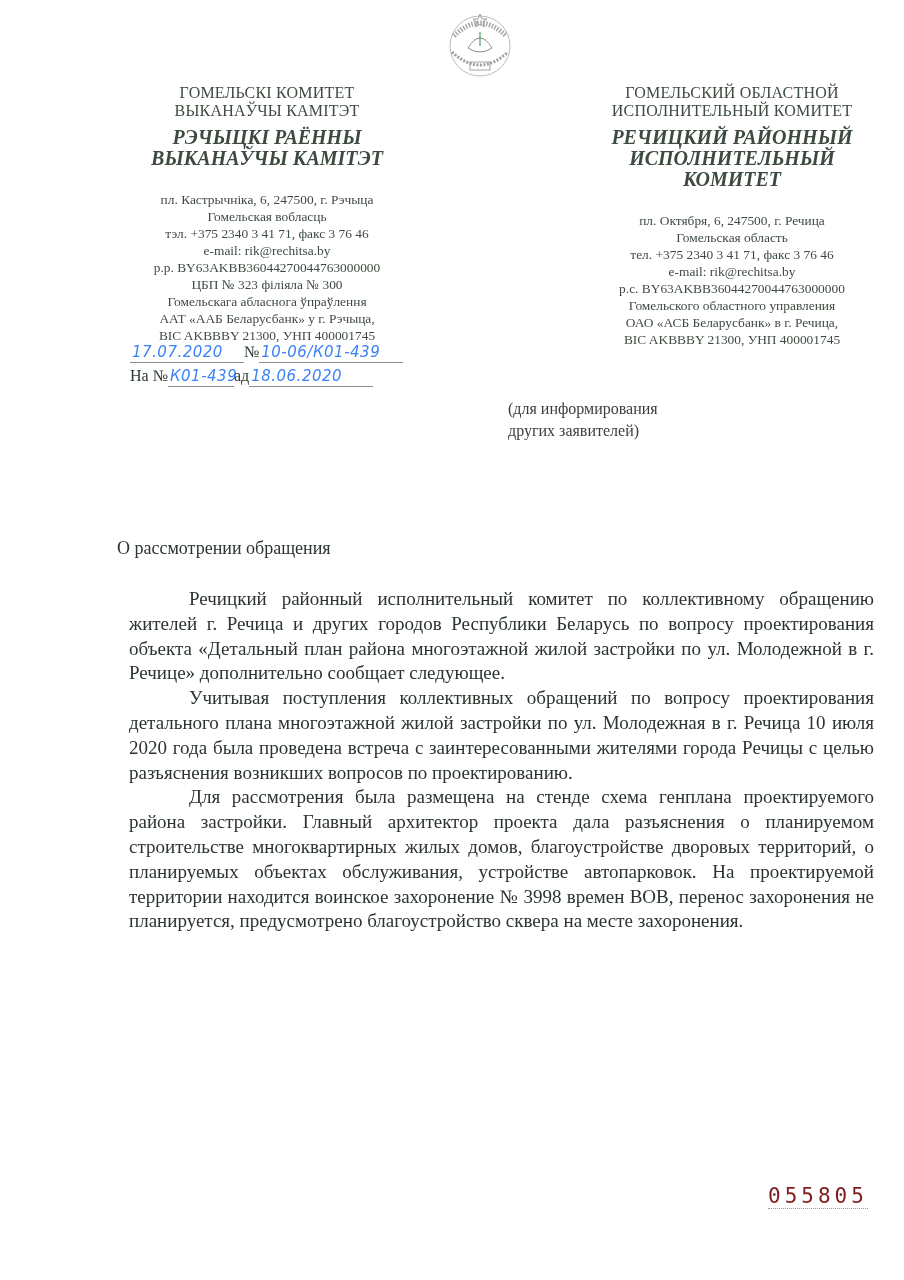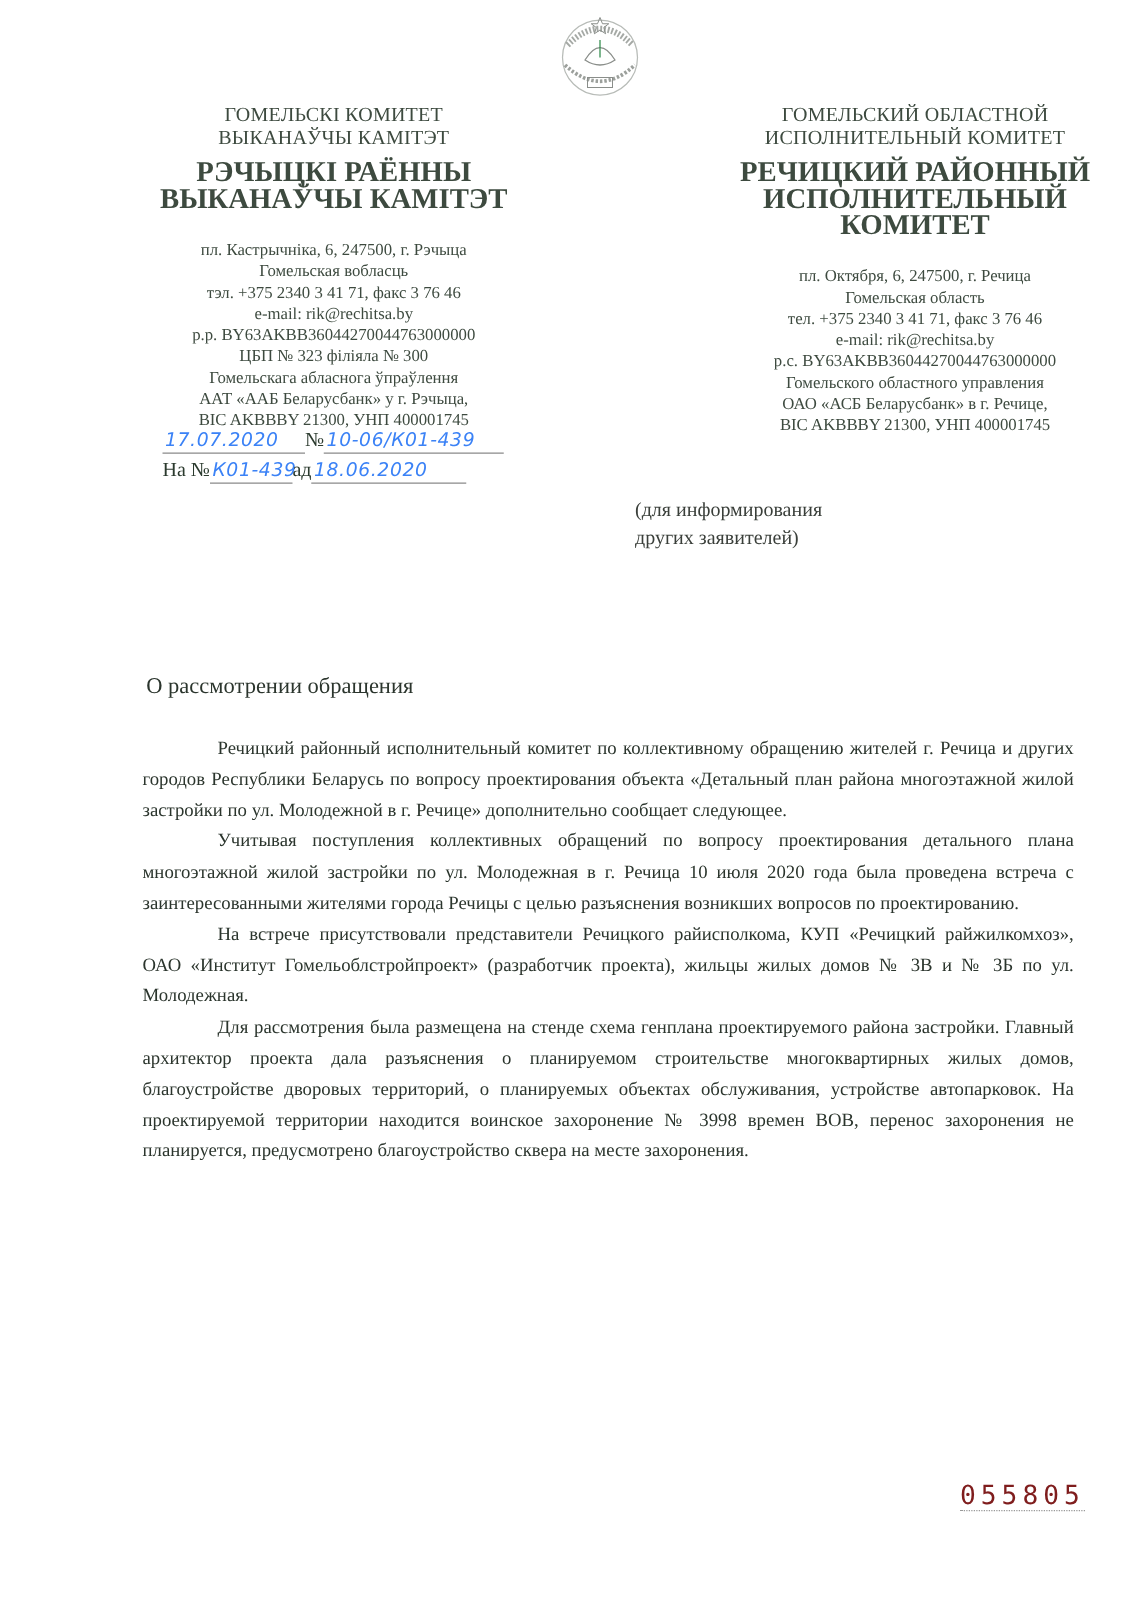--- a/index.html
+++ b/index.html
@@ -5,30 +5,30 @@
   html, body { margin: 0; padding: 0; }
   body {
     width: 904px; height: 1280px; background: #ffffff; position: relative; overflow: hidden;
     font-family: "Liberation Serif", "DejaVu Serif", serif; color: #2b3a2e;
   }
   .emblem { position: absolute; left: 442px; top: 6px; width: 76px; height: 76px; }
   .hdr { position: absolute; text-align: center; color: #3d4a3f; }
   .hdr-left { left: 122px; top: 84px; width: 290px; }
   .hdr-right { left: 582px; top: 84px; width: 300px; }
   .hdr .org1 { font-size: 16px; line-height: 18px; letter-spacing: 0.2px; }
-  .hdr .org2 { font-size: 23px; line-height: 21px; font-weight: bold; margin-top: 7px; }
+  .hdr .org2 { font-size: 20px; line-height: 21px; font-weight: bold; margin-top: 7px; font-style: italic; }
   .hdr .addr { font-size: 13.4px; line-height: 17px; margin-top: 22px; }
   .hdr .addr div { white-space: nowrap; }
   .hw-line { position: absolute; left: 130px; font-size: 16px; line-height: 20px; color: #2b3a2e; white-space: nowrap; }
   .hw { font-family: "DejaVu Sans", sans-serif; font-style: italic; color: #3b82f6; font-size: 15px;
         border-bottom: 1px solid #8a8a8a; display: inline-block; padding: 0 2px; letter-spacing: 0.5px; }
   .note { position: absolute; left: 508px; top: 398px; font-size: 16px; line-height: 22px; color: #3a3f3a; }
   .subject { position: absolute; left: 117px; top: 538px; font-size: 18px; color: #2b352d;
              font-family: "Liberation Sans Narrow", "Liberation Serif", serif; }
-  .body-text { position: absolute; left: 114px; top: 587px; width: 745px; font-size: 15px; line-height: 24.8px;
+  .body-text { position: absolute; left: 129px; top: 587px; width: 745px; font-size: 19px; line-height: 24.8px;
                color: #2b352d; text-align: justify; }
   .body-text p { margin: 0; text-indent: 60px; }
   .stamp-num { position: absolute; left: 768px; top: 1184px; font-family: "DejaVu Sans Mono", monospace;
                font-size: 21px; letter-spacing: 4px; color: #7f1d1d; border-bottom: 1px dotted #999; }
 </style>
 </head>
 <body>
 
 <svg class="emblem" viewBox="0 0 76 76">
   <circle cx="38" cy="40" r="30" fill="none" stroke="#b8bcb8" stroke-width="1"></circle>
@@ -67,21 +67,21 @@
     <div>РЕЧИЦКИЙ РАЙОННЫЙ</div>
     <div>ИСПОЛНИТЕЛЬНЫЙ КОМИТЕТ</div>
   </div>
   <div class="addr">
     <div>пл. Октября, 6, 247500, г. Речица</div>
     <div>Гомельская область</div>
     <div>тел. +375 2340 3 41 71, факс 3 76 46</div>
     <div>e-mail: rik@rechitsa.by</div>
     <div>р.с. BY63AKBB36044270044763000000</div>
     <div>Гомельского областного управления</div>
-    <div>ОАО «АСБ Беларусбанк» в г. Речице,</div>
+    <div>ОАО «АСБ Беларусбанк» в г. Речица,</div>
     <div>BIC AKBBBY 21300, УНП 400001745</div>
   </div>
 </div>
 
 <div class="hw-line" style="top:342px">
   <span class="hw" style="width:110px">17.07.2020</span><span>№</span><span class="hw" style="width:140px">10-06/К01-439</span>
 </div>
 <div class="hw-line" style="top:366px">
   <span>На №</span><span class="hw" style="width:62px">К01-439</span><span>ад</span><span class="hw" style="width:120px">18.06.2020</span>
 </div>
@@ -89,17 +89,16 @@
 <div class="note">
   <div>(для информирования</div>
   <div>других заявителей)</div>
 </div>
 
 <div class="subject">О рассмотрении обращения</div>
 
 <div class="body-text">
   <p>Речицкий районный исполнительный комитет по коллективному обращению  жителей г. Речица и других городов Республики Беларусь по вопросу проектирования объекта «Детальный план района многоэтажной жилой застройки по ул. Молодежной в г. Речице»  дополнительно сообщает следующее.</p>
   <p>Учитывая поступления коллективных обращений по вопросу проектирования детального плана многоэтажной жилой застройки по ул. Молодежная в г. Речица 10 июля 2020 года была проведена  встреча с заинтересованными жителями города Речицы с целью разъяснения возникших вопросов по проектированию.</p>
-  <p>На встрече присутствовали представители Речицкого райисполкома, КУП «Речицкий райжилкомхоз», ОАО «Институт Гомельоблстройпроект» (разработчик проекта), жильцы жилых домов № 3В и № 3Б по ул. Молодежная.</p>
   <p>Для рассмотрения была размещена на стенде схема генплана проектируемого района застройки. Главный архитектор проекта дала разъяснения о планируемом строительстве многоквартирных жилых домов, благоустройстве дворовых территорий, о планируемых объектах обслуживания, устройстве автопарковок. На проектируемой территории находится воинское захоронение № 3998 времен ВОВ, перенос захоронения не планируется, предусмотрено благоустройство сквера на месте захоронения.</p>
 </div>
 
 <div class="stamp-num">055805</div>
 
 </body></html>

